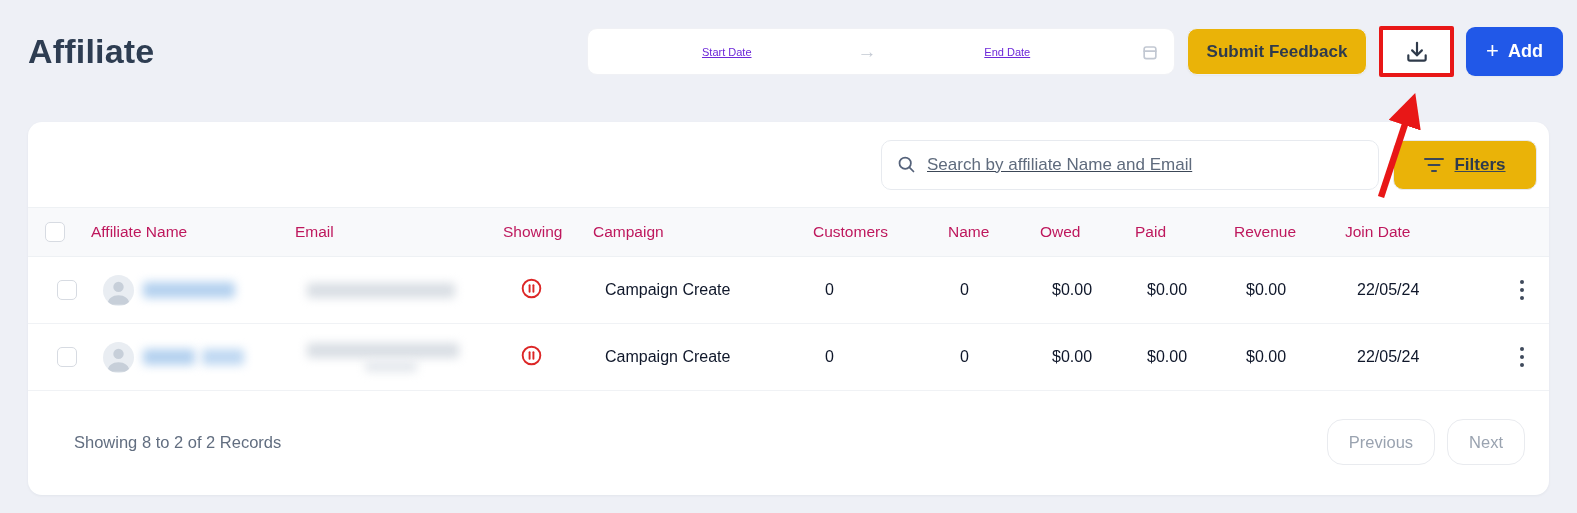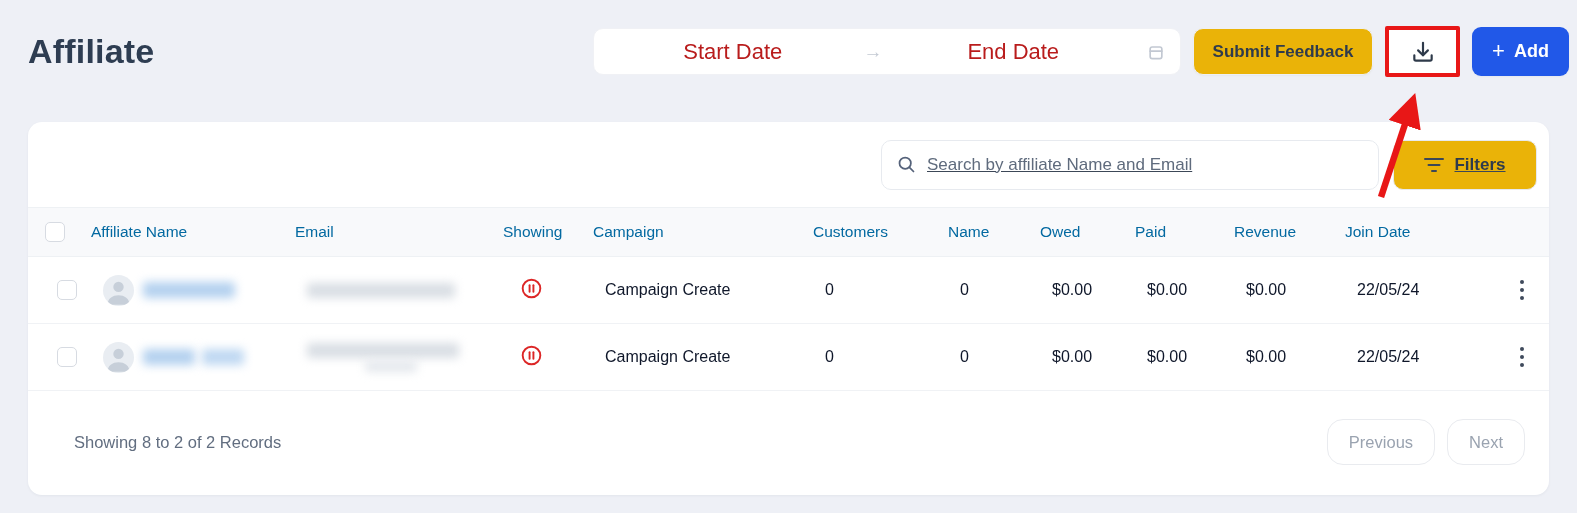--- a/index.html
+++ b/index.html
@@ -8,21 +8,21 @@
     background: #eef0f6;
     font-family: "Liberation Sans", sans-serif;
     color: #3c4757;
     position: relative;
   }
 
   
   .top-header {
     display: flex;
     align-items: center;
-    padding: 26px 8px 0 28px;
+    padding: 26px 14px 0 28px;
     gap: 12px;
   }
   .page-title {
     font-size: 34px;
     font-weight: 700;
     color: #2e3d52;
     letter-spacing: 0.2px;
   }
   .date-range {
     margin-left: auto;
@@ -32,22 +32,23 @@
     border: 1px solid #f0f1f5;
     border-radius: 10px;
     display: flex;
     align-items: center;
     padding: 0 14px;
     cursor: pointer;
   }
   .date-range .dr-half {
     flex: 1;
     text-align: center;
-    font-size: 22px;
-    color: #b91c1c;
+    font-size: 11px;
+    color: #6d28d9;
+    text-decoration: underline;
   }
   .dr-sep { color: #c3c9d3; font-size: 19px; padding: 0 6px; }
   .cal-icon { width: 20px; height: 20px; margin-left: 8px; flex: 0 0 auto; }
 
   .btn {
     height: 47px;
     border-radius: 10px;
     border: 1px solid #eef0f4;
     background: #eab308;
     font-family: "Liberation Sans", sans-serif;
@@ -152,21 +153,21 @@
     display: grid;
     grid-template-columns: 63px 204px 208px 90px 220px 135px 92px 95px 99px 111px 140px 1fr;
     align-items: center;
   }
   .tbl-head {
     height: 50px;
     background: #f8f9fb;
     border-top: 1px solid #eef1f4;
     border-bottom: 1px solid #eef1f4;
     font-size: 15.5px;
-    color: #0369a1;
+    color: #be185d;
     font-weight: 500;
   }
   .tbl-row {
     height: 67px;
     border-bottom: 1px solid #f0f2f5;
     font-size: 16px;
     color: #0f172a;
     padding-left: 12px;
   }
   .cell-check { padding-left: 17px; }

